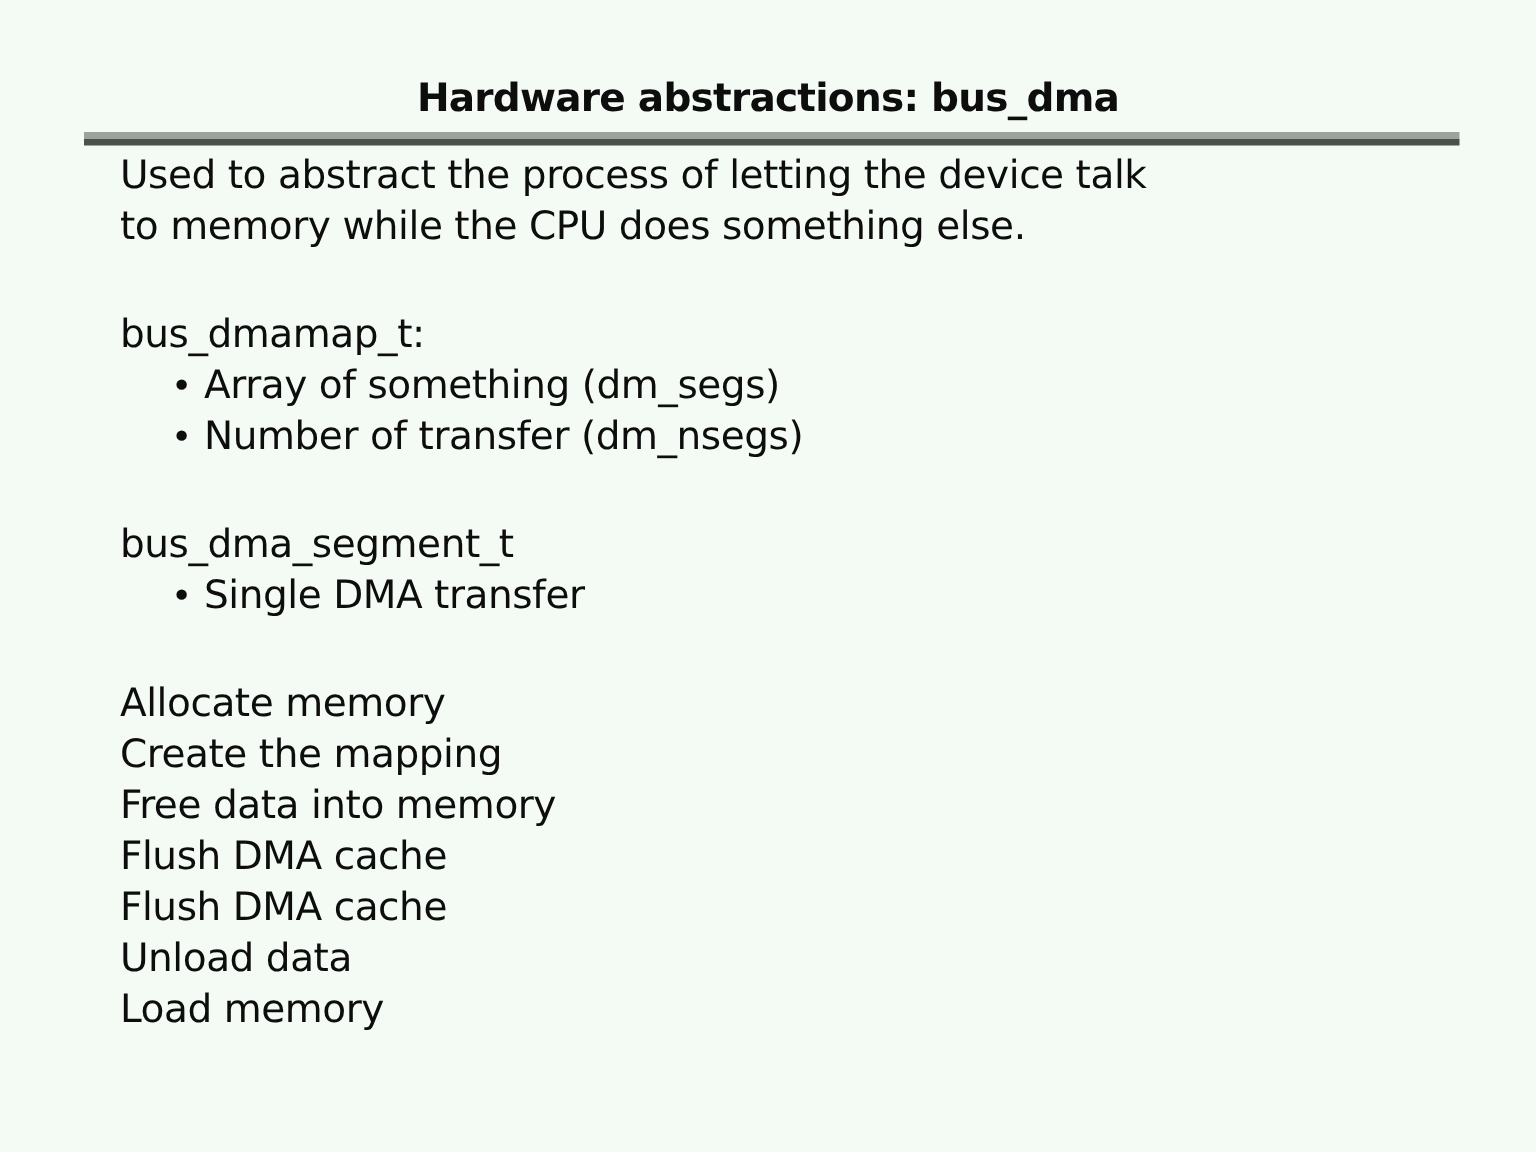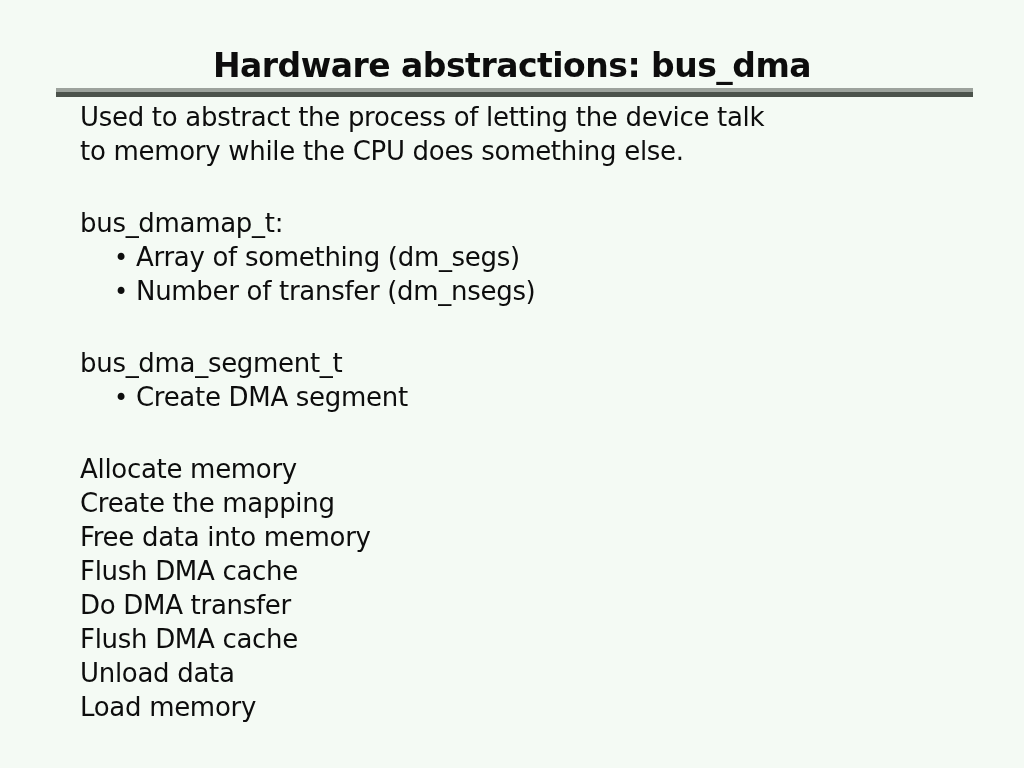--- a/index.html
+++ b/index.html
@@ -21,21 +21,21 @@
     overflow: hidden;
     font-family: "DejaVu Sans", "Liberation Sans", sans-serif;
     color: var(--ink);
   }
   .slide-title {
     position: absolute;
     top: 46px;
     left: 0;
     width: 100%;
     text-align: center;
-    font-size: 33px;
+    font-size: 26px;
     font-weight: bold;
     letter-spacing: -0.5px;
     line-height: 40px;
   }
   .title-rule {
     position: absolute;
     left: 56px;
     top: 88px;
     width: 917px;
     height: 9px;
@@ -75,24 +75,23 @@
   <div class="title-rule"></div>
   <div class="slide-body">
       <div class="line">Used to abstract the process of letting the device talk</div>
       <div class="line">to memory while the CPU does something else.</div>
       <div class="line blank"></div>
       <div class="line">bus_dmamap_t:</div>
       <div class="line bullet"><span class="dot">•</span><span>Array of something (dm_segs)</span></div>
       <div class="line bullet"><span class="dot">•</span><span>Number of transfer (dm_nsegs)</span></div>
       <div class="line blank"></div>
       <div class="line">bus_dma_segment_t</div>
-      <div class="line bullet"><span class="dot">•</span><span>Create DMA segment</span></div>
+      <div class="line bullet"><span class="dot">•</span><span>Single DMA transfer</span></div>
       <div class="line blank"></div>
       <div class="line">Allocate memory</div>
       <div class="line">Create the mapping</div>
       <div class="line">Free data into memory</div>
       <div class="line">Flush DMA cache</div>
-      <div class="line">Do DMA transfer</div>
       <div class="line">Flush DMA cache</div>
       <div class="line">Unload data</div>
       <div class="line">Load memory</div>
     </div>
 </div>
 
 </body></html>

